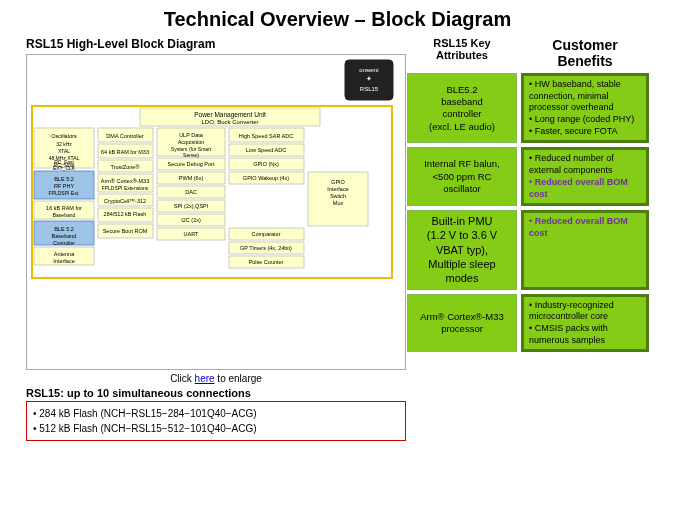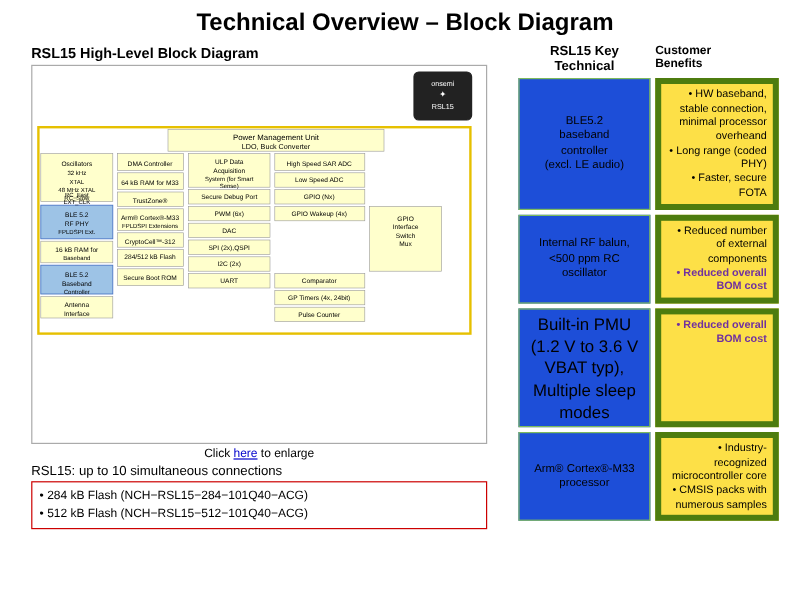--- a/index.html
+++ b/index.html
@@ -20,21 +20,21 @@
     }
     .title {
       text-align: center;
       font-size: 20px;
       font-weight: bold;
       margin-bottom: 6px;
     }
     .main-content {
       display: flex;
       flex: 1;
-      gap: 26px;
+      gap: 1px;
     }
     
     .left-side {
       flex: 0 0 380px;
       display: flex;
       flex-direction: column;
     }
     .block-diagram-label {
       font-weight: bold;
       font-size: 12px;
@@ -52,21 +52,21 @@
     .click-enlarge {
       text-align: center;
       font-size: 10px;
       margin: 3px 0;
     }
     .click-enlarge a {
       color: #0000cc;
     }
     .rsl15-note {
       font-size: 11px;
-      font-weight: normal;
+      font-weight: bold;
       margin-bottom: 2px;
     }
     .flash-box {
       border: 1.5px solid #cc0000;
       padding: 4px 6px;
       font-size: 10px;
       line-height: 1.5;
     }
 
     
@@ -81,48 +81,48 @@
       margin-bottom: 4px;
     }
     .col-header-attr {
       flex: 0 0 110px;
       text-align: center;
       font-weight: bold;
       font-size: 11px;
     }
     .col-header-benefits {
       flex: 1;
-      font-weight: bold;
-      font-size: 10px;
+      text-align: center;
+      font-weight: bold;
+      font-size: 14px;
     }
     .feature-row {
       display: flex;
       gap: 4px;
       margin-bottom: 4px;
     }
     .attr-cell {
       flex: 0 0 110px;
-      background: #1d4ed8;
+      background: #84cc16;
       border: 1px solid #7dba5d;
       padding: 3px 4px;
       font-size: 9.5px;
       text-align: center;
       display: flex;
       align-items: center;
       justify-content: center;
       line-height: 1.3;
     }
     .benefit-cell {
       flex: 1;
-      background: #fde047;
-      border: 5px solid #4d7c0f;
+      background: #84cc16;
+      border: 3px solid #4d7c0f;
       padding: 3px 5px;
       font-size: 9px;
       line-height: 1.3;
-      text-align: right;
     }
     .benefit-cell ul {
       list-style: none;
       padding: 0;
     }
     .benefit-cell ul li::before {
       content: "• ";
     }
     .benefit-cell .highlight {
       color: #7030a0;
@@ -270,21 +270,21 @@
       <div class="flash-box">
         <div>• 284 kB Flash (NCH−RSL15−284−101Q40−ACG)</div>
         <div>• 512 kB Flash (NCH−RSL15−512−101Q40−ACG)</div>
       </div>
     </div>
 
     <div class="right-side">
       <div class="right-header">
         <div class="col-header-attr">
           <span style="white-space:pre-line">RSL15 Key
-Technical</span>
+Attributes</span>
         </div>
         <div class="col-header-benefits">
           <span style="white-space:pre-line">Customer
 Benefits</span>
         </div>
       </div>
 
       <div class="feature-row">
         <div class="attr-cell">
           <span style="white-space:pre-line">BLE5.2
@@ -310,21 +310,21 @@
         <div class="benefit-cell">
           <ul>
             <li>Reduced number of external components</li>
             <li class="highlight">Reduced overall BOM cost</li>
           </ul>
         </div>
       </div>
 
       <div class="feature-row">
         <div class="attr-cell">
-          <span style="white-space:pre-line; font-size:14px">Built-in PMU
+          <span style="white-space:pre-line; font-size:11px">Built-in PMU
 (1.2 V to 3.6 V
 VBAT typ),
 Multiple sleep
 modes</span>
         </div>
         <div class="benefit-cell">
           <ul>
             <li class="highlight">Reduced overall BOM cost</li>
           </ul>
         </div>

